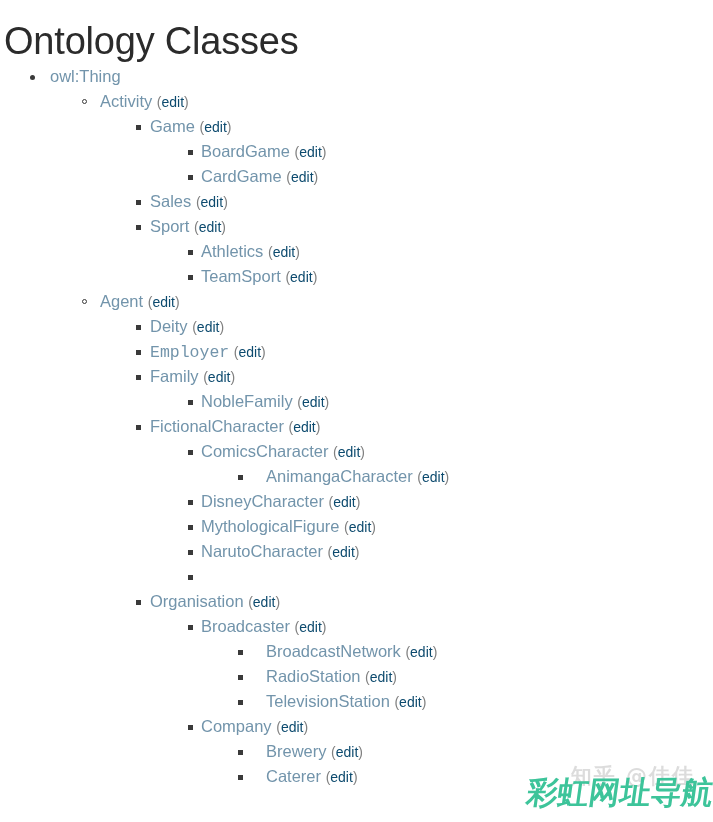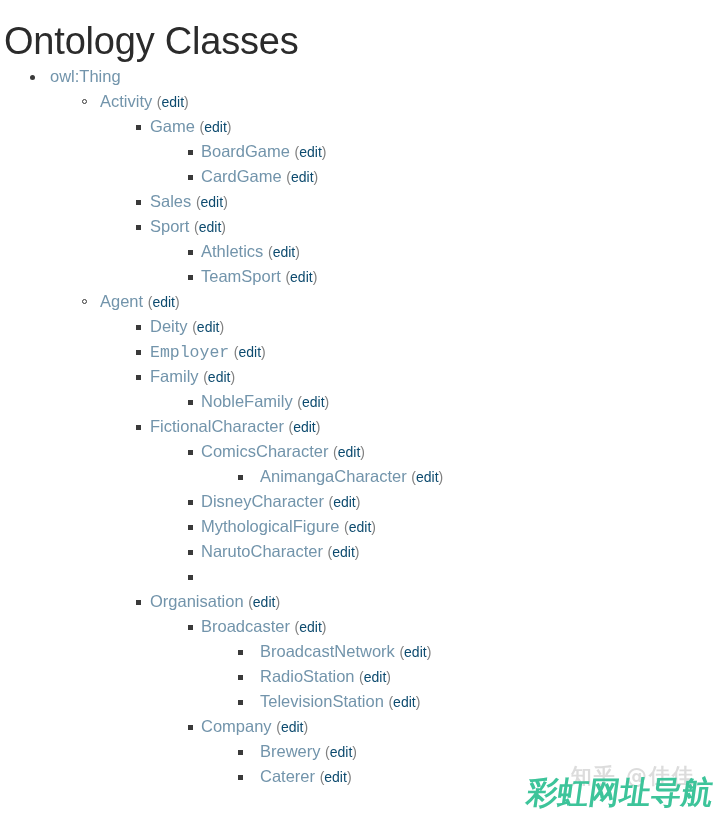--- a/index.html
+++ b/index.html
@@ -98,21 +98,21 @@
   
   .d1 > .row > .bullet { left: 30px; }
   .d1 > .row > .txt    { left: 50px; }
   .d2 > .row > .bullet { left: 82px; }
   .d2 > .row > .txt    { left: 100px; }
   .d3 > .row > .bullet { left: 136px; }
   .d3 > .row > .txt    { left: 150px; }
   .d4 > .row > .bullet { left: 188px; }
   .d4 > .row > .txt    { left: 201px; }
   .d5 > .row > .bullet { left: 238px; }
-  .d5 > .row > .txt    { left: 260px; }
+  .d5 > .row > .txt    { left: 266px; }
 
   .txt { position: absolute; top: 0; white-space: nowrap; }
 
   
   #watermark {
     position: absolute;
     right: 0px;
     bottom: 2px;
     pointer-events: none;
     user-select: none;

